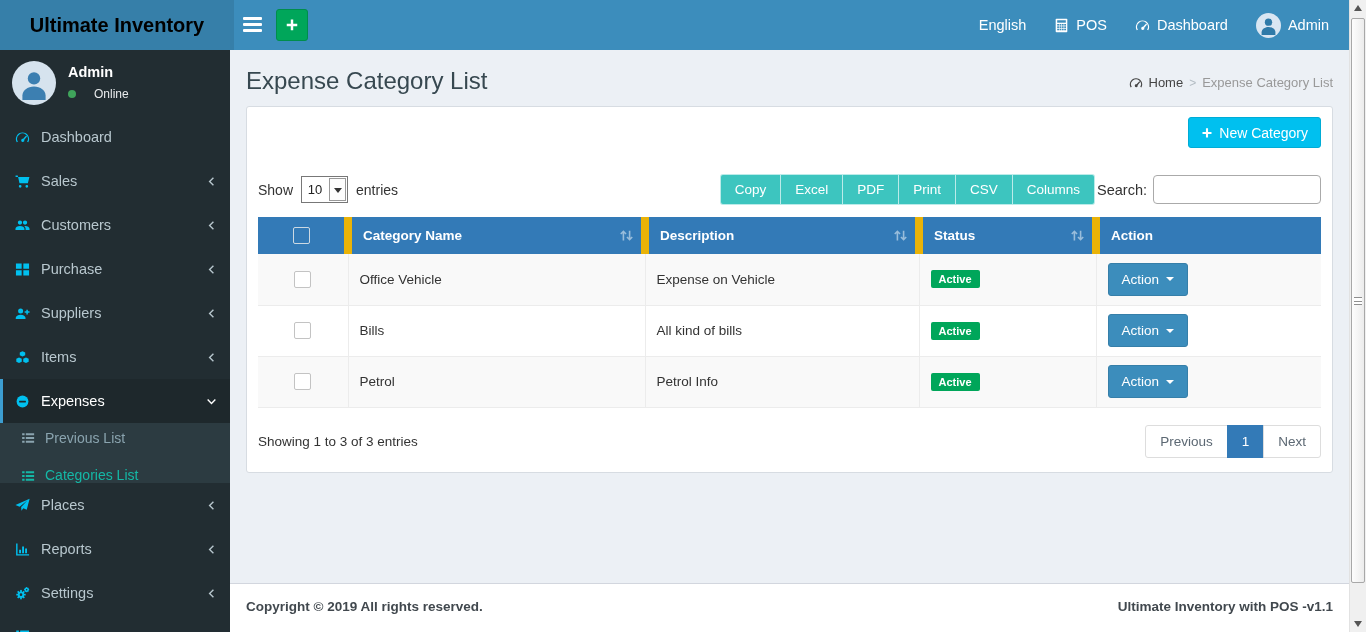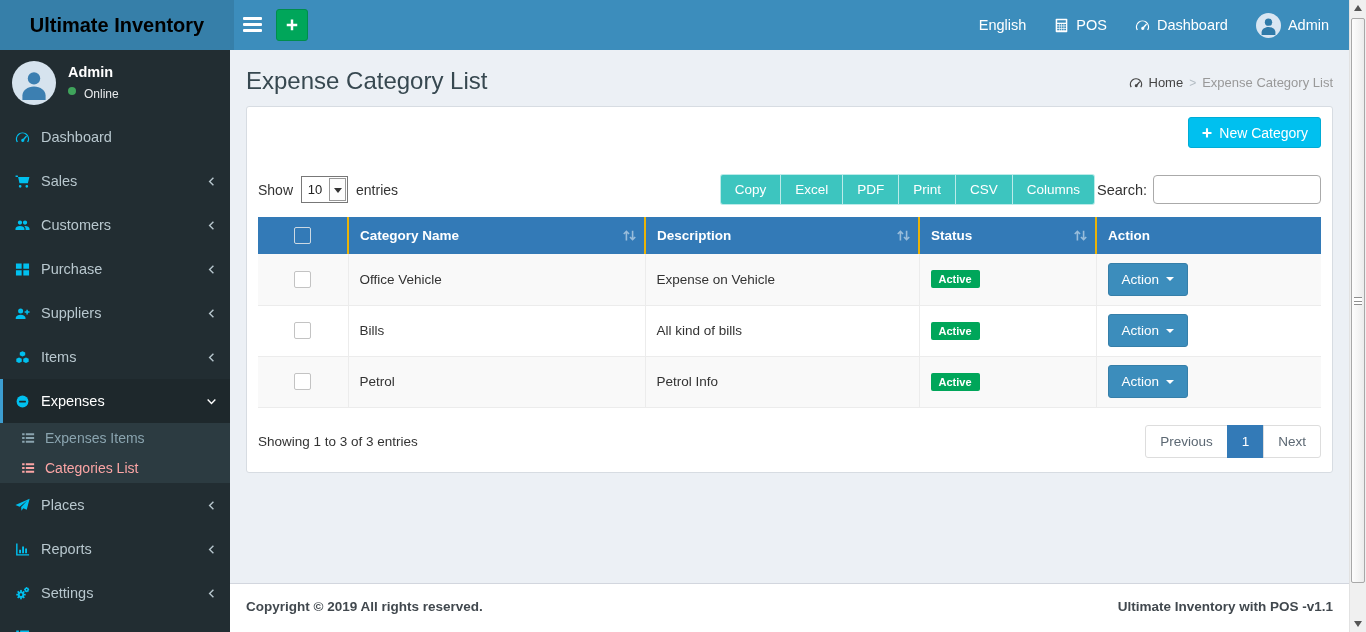--- a/index.html
+++ b/index.html
@@ -28,31 +28,31 @@
   .nav-link .ic { width: 15px; height: 15px; fill: #fff; }
   .avatar-sm { width: 25px; height: 25px; border-radius: 50%; background: #d9e6f2; overflow: hidden; position: relative; }
   .avatar-sm .ic { position: absolute; left: 3px; top: 2px; width: 19px; height: 21px; fill: #2f7aa8; }
 
   
   .sidebar { position: absolute; left: 0; top: 50px; width: 230px; height: 582px; background: #222d32; overflow: hidden; }
   .user-panel { display: flex; padding: 11px 12px; gap: 12px; height: 65px; }
   .avatar-lg { width: 44px; height: 44px; border-radius: 50%; background: #d6e3ee; overflow: hidden; position: relative; flex: none; }
   .avatar-lg .ic { position: absolute; left: 6px; top: 5px; width: 32px; height: 36px; fill: #3c7fb1; }
   .user-name { color: #fff; font-weight: bold; font-size: 14.5px; margin: 3px 0 7px; }
-  .user-status { color: #e8eaec; font-size: 12px; display: flex; gap: 8px; }
+  .user-status { color: #e8eaec; font-size: 12px; display: flex; align-items: center; gap: 18px; }
   .dot { width: 8px; height: 8px; border-radius: 50%; background: #3fa45b; display: inline-block; }
   .menu-item { height: 44px; display: flex; align-items: center; padding: 0 15px; color: #b8c7ce; font-size: 14.5px; position: relative; cursor: pointer; }
   .menu-item .mi { width: 15px; height: 15px; margin-right: 11px; color: #00c0ef; fill: currentColor; flex: none; }
   .menu-item .chev { position: absolute; right: 13px; width: 11px; height: 11px; color: #b8c7ce; }
   .menu-item.active { background: #1e282c; color: #fff; border-left: 3px solid #3c9dd0; padding-left: 12px; }
   .menu-item.active .chev { color: #fff; }
   .submenu { background: #2c3b41; }
   .submenu-item { height: 30px; display: flex; align-items: center; padding: 0 15px 0 21px; color: #8aa4af; font-size: 14px; cursor: pointer; }
   .submenu-item .mi { width: 14px; height: 14px; margin-right: 10px; fill: currentColor; flex: none; }
-  .submenu-item.active { color: #fca5a5; }
+  .submenu-item.active { color: #14b8a6; align-items: flex-end; }
   .menu-item.partial { height: 17px; overflow: hidden; align-items: flex-start; padding-top: 13px; }
 
   
   .content { position: absolute; left: 230px; top: 50px; right: 17px; bottom: 49px; background: #ecf0f5; overflow: hidden; }
   .content-header { position: relative; padding: 17px 16px 7px; }
   .page-title { font-size: 24px; font-weight: 500; color: #374850; }
   .breadcrumb { position: absolute; right: 16px; top: 25px; display: flex; align-items: center; gap: 6px; font-size: 13px; color: #444; }
   .breadcrumb .ic { width: 14px; height: 14px; fill: #444; }
   .breadcrumb a { color: #444; text-decoration: none; cursor: pointer; }
   .breadcrumb .sep { color: #b3bcc3; font-size: 12px; }
@@ -71,21 +71,21 @@
   .sel-btn::after { content: ""; position: absolute; left: 3.5px; top: 9px; border-left: 4px solid transparent; border-right: 4px solid transparent; border-top: 5px solid #333; }
   .tool-right { margin-left: auto; display: flex; align-items: center; }
   .export-group { display: flex; }
   .export-group button { background: #3dc5bf; border: 1px solid rgba(255,255,255,.65); border-left-width: 0; color: #fff; font-size: 13.5px; height: 31px; padding: 0 14px; cursor: pointer; font-family: inherit; }
   .export-group button:first-child { border-left-width: 1px; border-radius: 3px 0 0 3px; }
   .export-group button:last-child { border-radius: 0 3px 3px 0; }
   .search { display: flex; align-items: center; gap: 6px; font-size: 14.5px; color: #333; margin-left: 2px; }
   .search input { width: 168px; height: 29px; border: 1px solid #aaa; border-radius: 4px; padding: 0 8px; font-size: 13px; font-family: inherit; outline: none; }
 
   table.dt { width: 100%; border-collapse: collapse; margin-top: 12px; }
-  .dt thead th { background: #337ab7; color: #fff; font-size: 13.5px; font-weight: bold; text-align: left; height: 37px; padding: 0 11px; border-right: 2px solid #eab308; position: relative; cursor: pointer; }
+  .dt thead th { background: #337ab7; color: #fff; font-size: 13.5px; font-weight: bold; text-align: left; height: 37px; padding: 0 11px; border-right: 8px solid #eab308; position: relative; cursor: pointer; }
   .dt thead th:last-child { border-right: none; }
   .dt thead th .sort { position: absolute; right: 7px; top: 11px; width: 15px; height: 15px; color: rgba(255,255,255,.5); }
   .dt th.c0 { width: 90px; text-align: center; }
   .dt th.c1 { width: 297px; } .dt th.c2 { width: 274px; } .dt th.c3 { width: 177px; }
   .dt tbody td { height: 51px; padding: 0 11px; font-size: 13.5px; color: #333; border-bottom: 1px solid #ececec; border-right: 1px solid #ececec; }
   .dt tbody td:last-child { border-right: none; }
   .dt tbody tr.odd { background: #f9f9f9; }
   .dt td.cc { text-align: center; }
   .checkbox { display: inline-block; width: 17px; height: 17px; border: 1px solid #c3c3c3; background: #fff; border-radius: 2px; vertical-align: middle; cursor: pointer; }
   .checkbox.hdr { border-color: #ccd9e3; background: transparent; }
@@ -314,21 +314,21 @@
           <span>Expenses</span>
           <svg class="chev">
             <use href="#i-chevd"></use>
           </svg>
         </div>
       <div class="submenu">
         <div class="submenu-item">
             <svg class="mi">
               <use href="#i-list"></use>
             </svg>
-            <span>Expenses Items</span>
+            <span>Previous List</span>
           </div>
         <div class="submenu-item active">
             <svg class="mi">
               <use href="#i-list"></use>
             </svg>
             <span>Categories List</span>
           </div>
       </div>
       <div class="menu-item">
           <svg class="mi">

